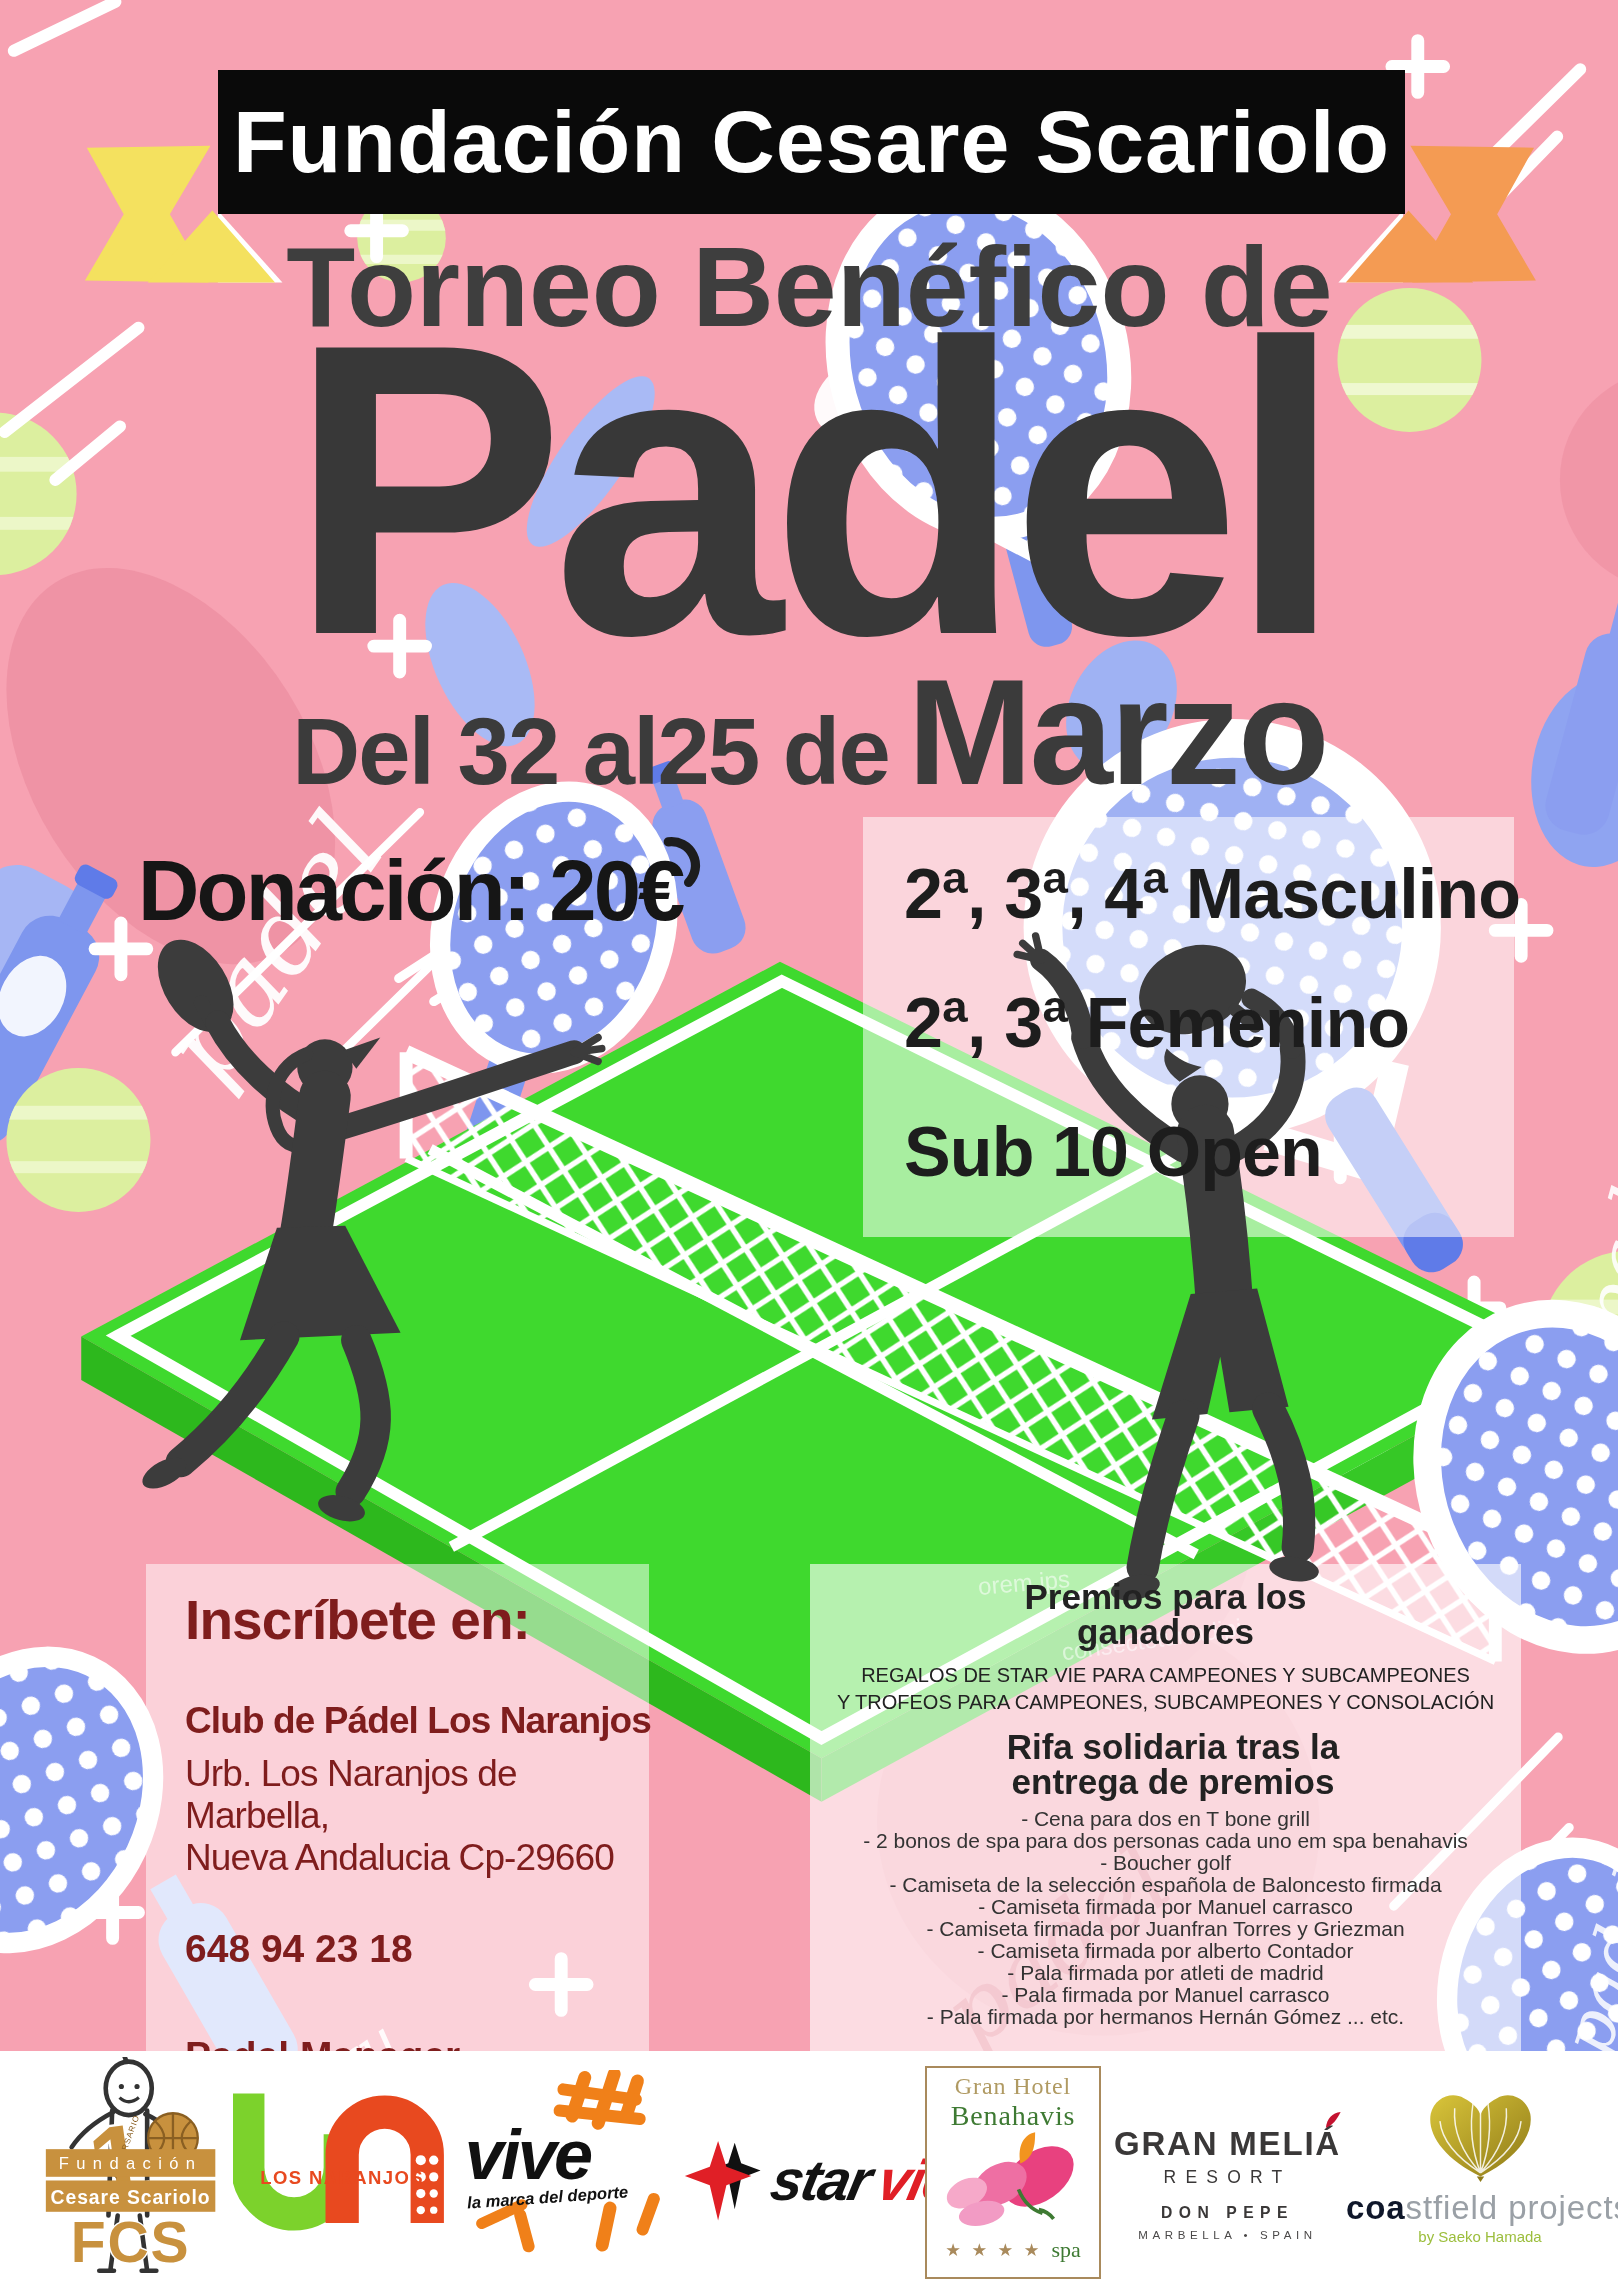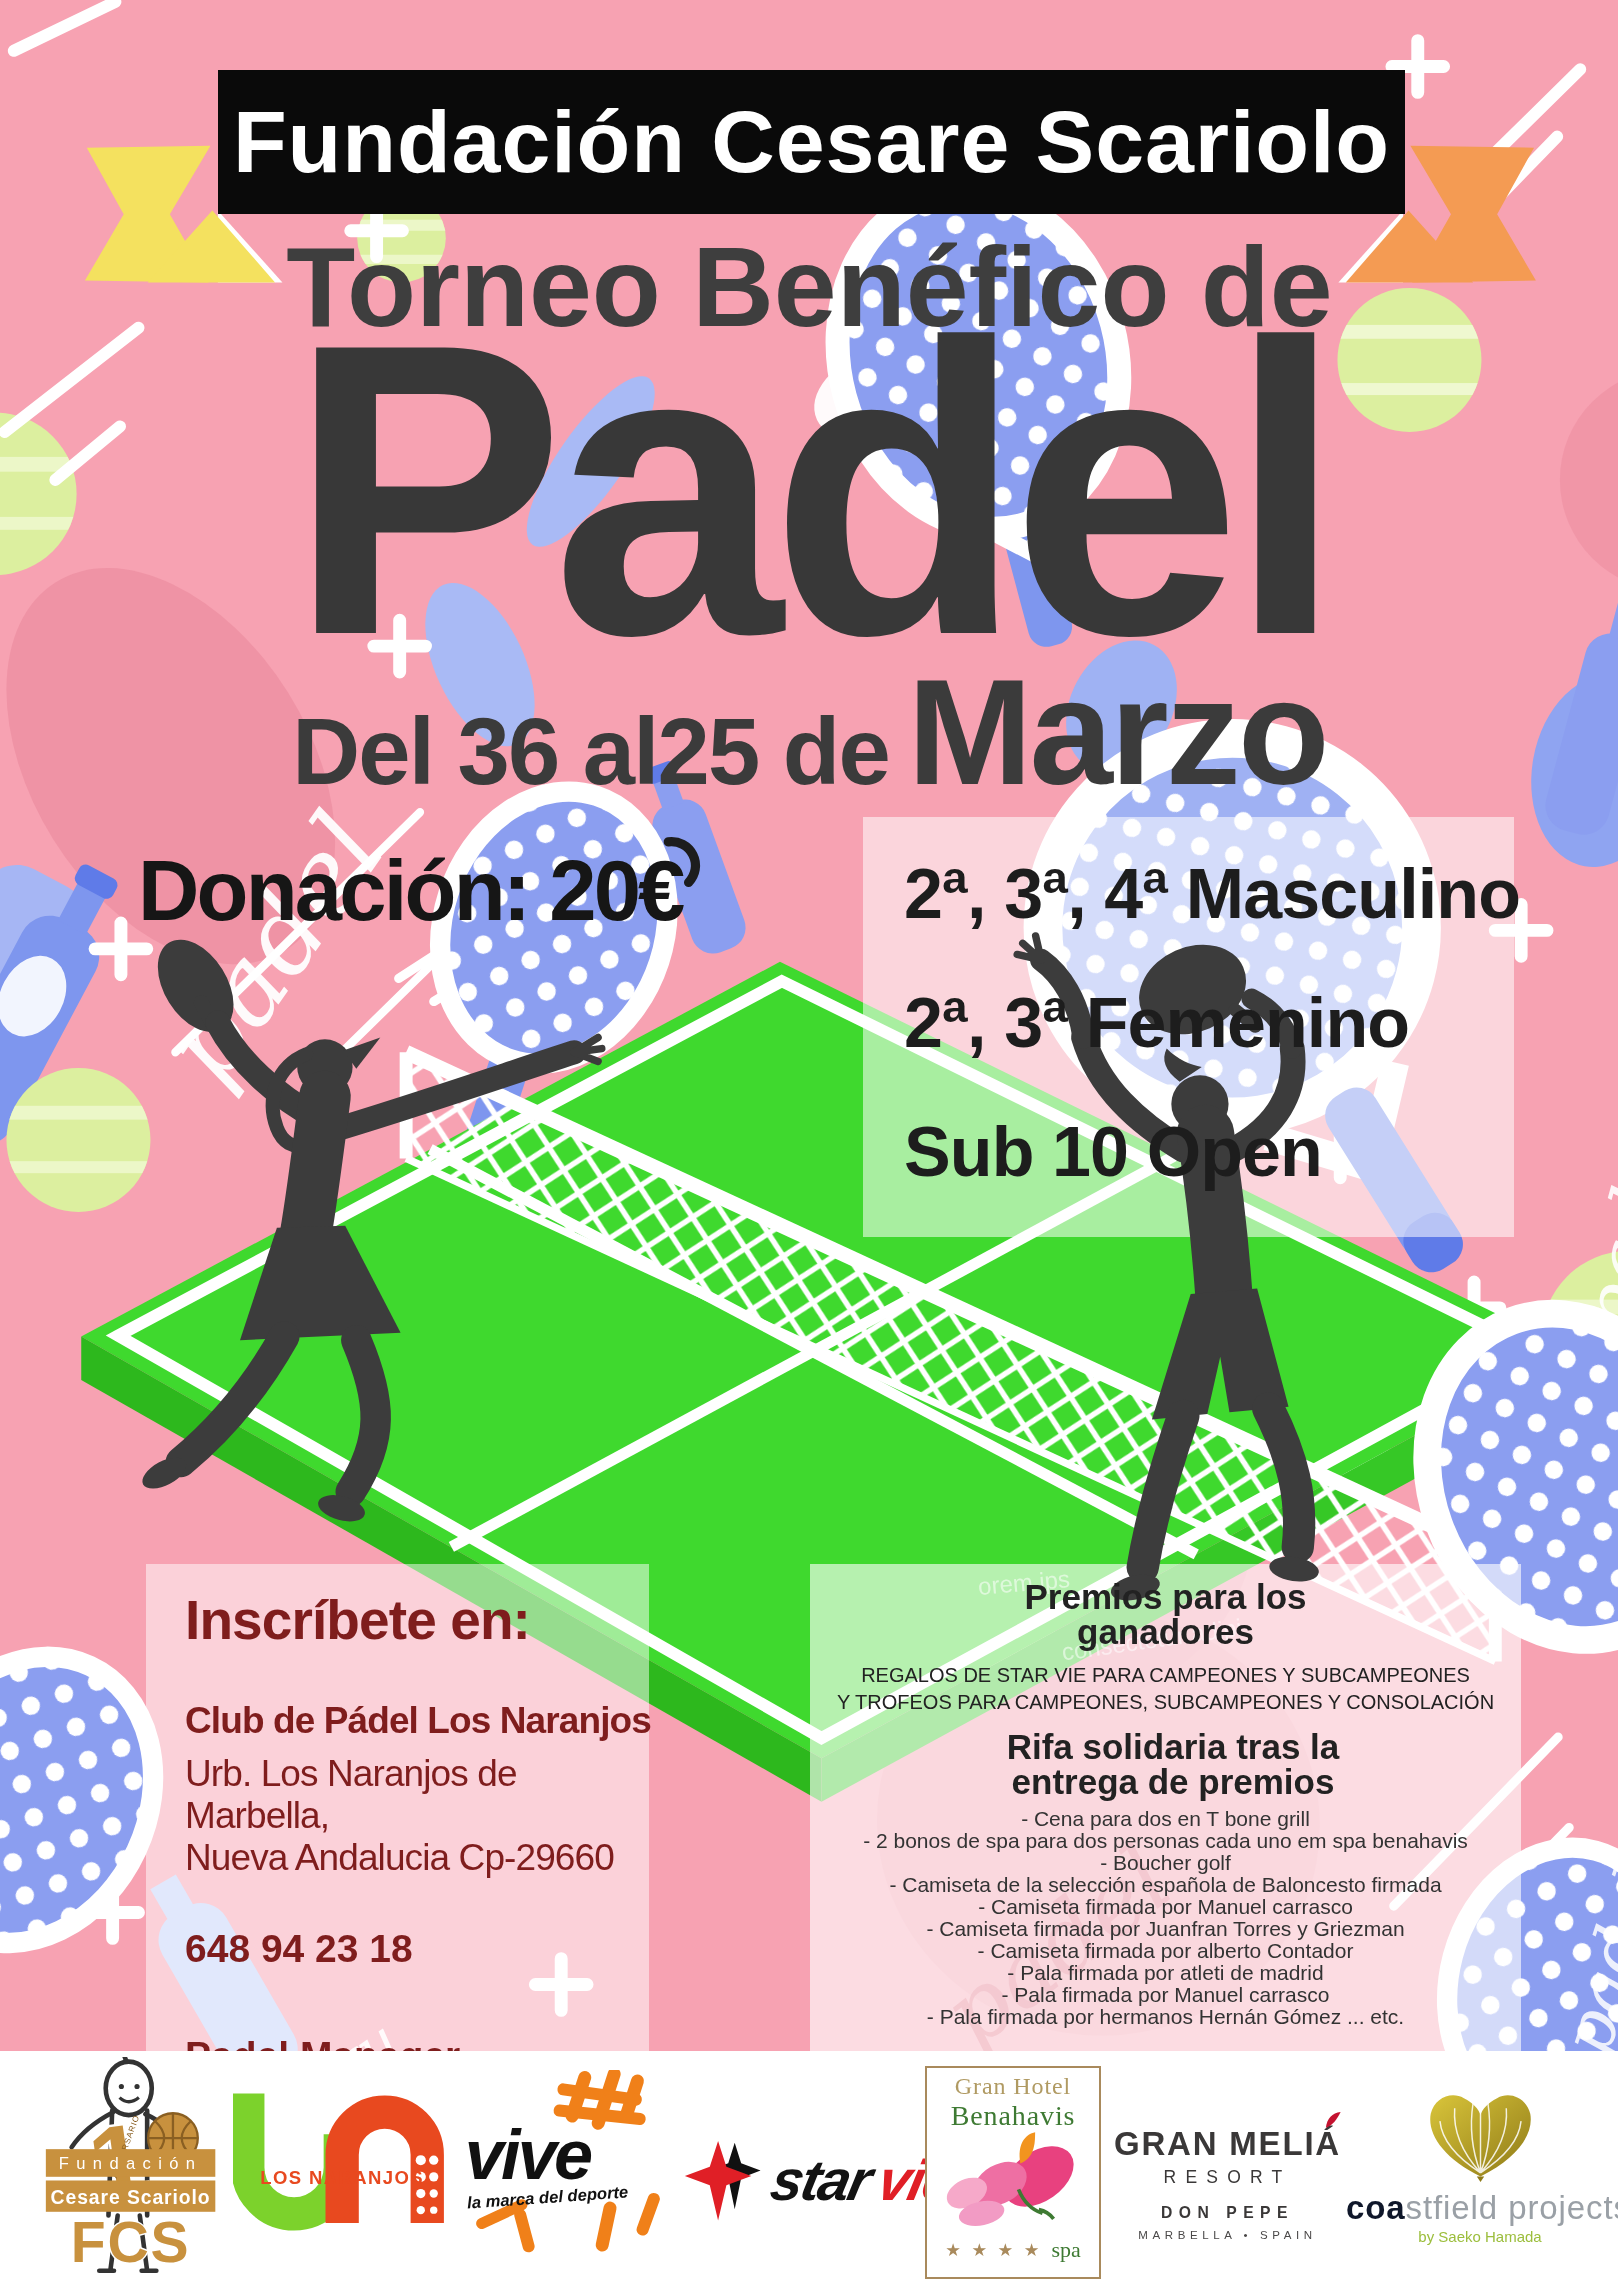--- a/index.html
+++ b/index.html
@@ -327,21 +327,21 @@
   </svg>
 
   <div class="abs banner">
     <span class="banner-title">Fundación Cesare Scariolo</span>
   </div>
 
   <div class="abs subtitle">Torneo Benéfico de</div>
   <div class="abs big-title">Padel</div>
 
   <div class="abs dates">
-    <span class="d1">Del 36 al25 de</span>
+    <span class="d1">Del 32 al25 de</span>
     <span class="d2">Marzo</span>
   </div>
 
   <div class="abs donation">Donación: 20€</div>
 
   <div class="cat-list">
     <div class="cat-line">2ª, 3ª, 4ª Masculino</div>
     <div class="cat-line">2ª, 3ª Femenino</div>
     <div class="cat-line">Sub 10 Open</div>
   </div>

